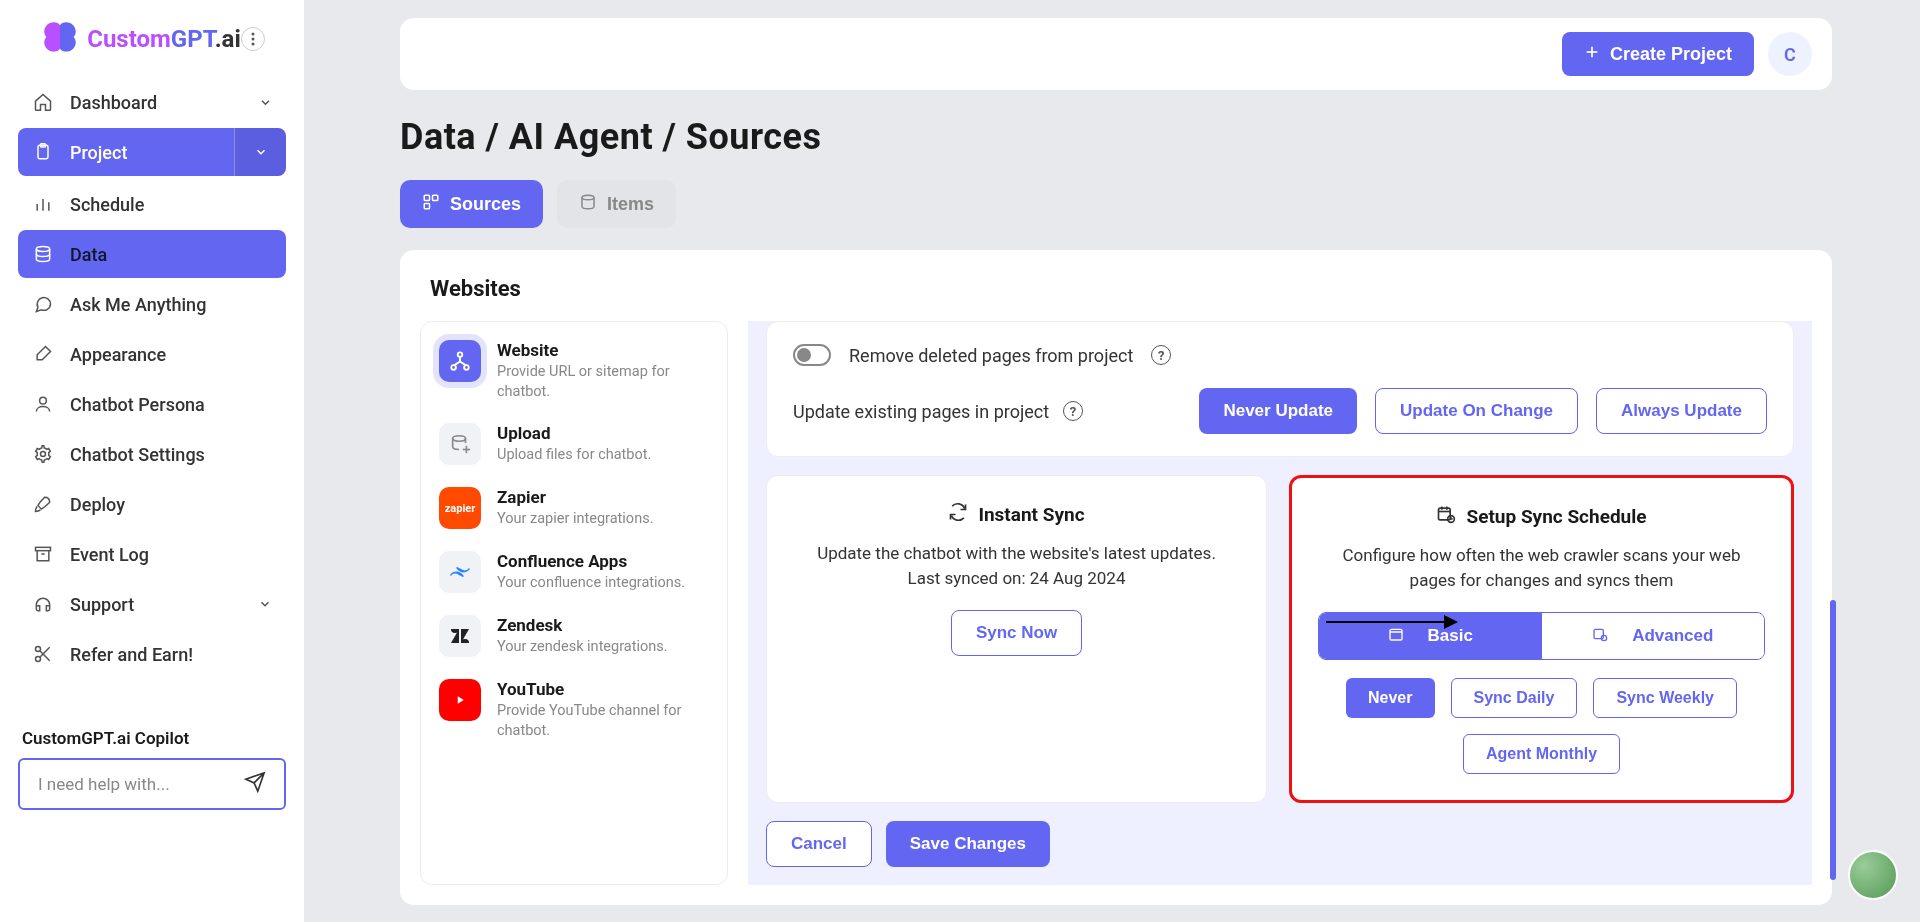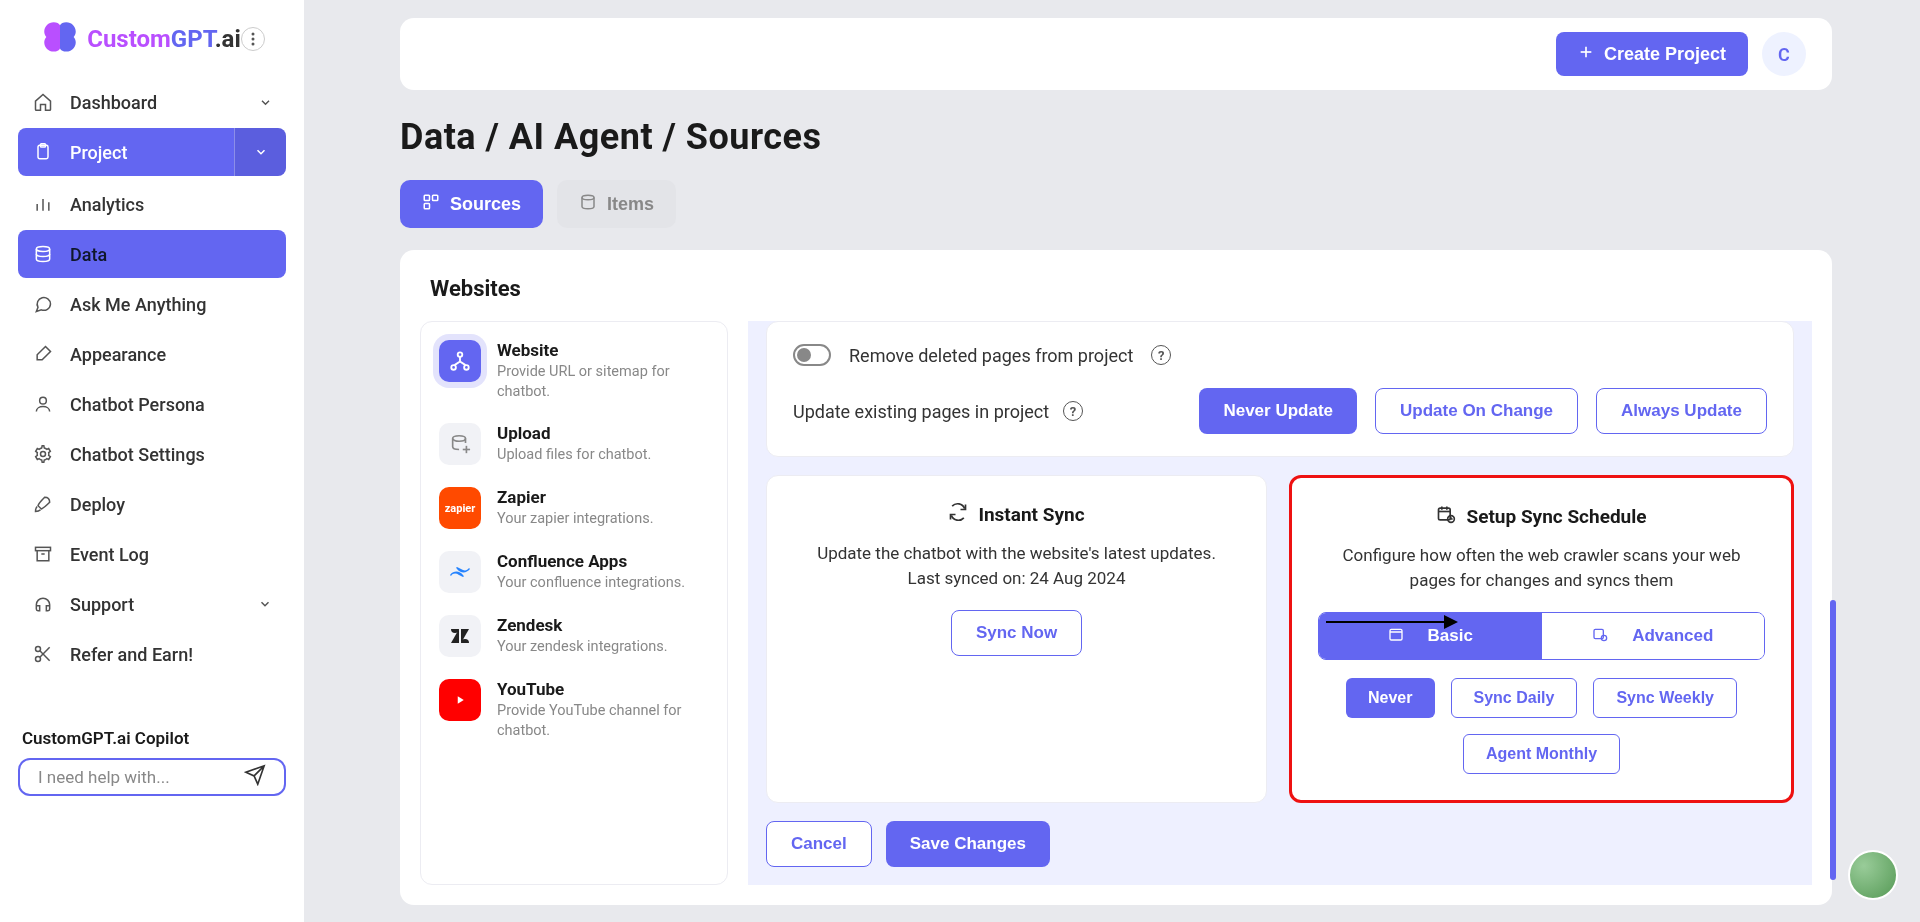--- a/index.html
+++ b/index.html
@@ -20,25 +20,25 @@
 .nav-item .icon { width: 22px; display: inline-flex; justify-content: center; color: #555; }
 .nav-item.level2 { padding-left: 14px; }
 .nav-item.project-row { background: #6366f1; color: #fff; border-radius: 8px; margin-bottom: 2px; padding-right: 0; overflow: hidden; }
 .nav-item.project-row .icon { color: #fff; }
 .nav-item.project-row .chev-box { width: 52px; height: 100%; display: flex; align-items: center; justify-content: center; background: rgba(0,0,0,.08); border-left: 1px solid rgba(255,255,255,.3); margin-left: auto; }
 .nav-item.data-row { background: #6366f1; color: #0f172a; }
 .nav-item.data-row .icon { color: #fff; }
 .nav-item .chev-right { margin-left: auto; color: #555; }
 .nav-item.dash-row .chev-right { transform: rotate(90deg);}
 .copilot-label { margin-top: 50px; font-size: 17px; font-weight: 600; color: #1a1a1a; padding-left: 4px; margin-bottom: 10px; }
-.copilot-input { display: flex; align-items: center; justify-content: space-between; border: 2px solid #6366f1; border-radius: 12px; height: 38px; padding: 0 18px; color: #888; font-size: 17px; }
+.copilot-input { display: flex; align-items: center; justify-content: space-between; border: 2px solid #6366f1; border-radius: 6px; height: 52px; padding: 0 18px; color: #888; font-size: 17px; }
 
 
 .main { position: absolute; left: 312px; top: 0; right: 0; height: 922px; padding: 18px 88px 18px 88px; overflow: hidden; }
-.topbar { background: #fff; border-radius: 14px; height: 72px; display: flex; align-items: center; justify-content: flex-end; padding: 0 26px; gap: 14px; }
+.topbar { background: #fff; border-radius: 14px; height: 72px; display: flex; align-items: center; justify-content: flex-end; padding: 0 20px; gap: 14px; }
 .create-btn { background: #6366f1; color: #fff; border: none; border-radius: 8px; height: 44px; padding: 0 22px; font-size: 18px; font-weight: 600; display: flex; align-items: center; gap: 10px; cursor: pointer; }
 .avatar-c { width: 44px; height: 44px; border-radius: 50%; background: #eef2ff; color: #6366f1; font-weight: 600; display: flex; align-items: center; justify-content: center; font-size: 18px; }
 
 .page-title { font-size: 36px; font-weight: 700; color: #1a1a1a; margin: 26px 0 22px; letter-spacing: .5px; }
 
 .tabs { display: flex; gap: 14px; margin-bottom: 22px; }
 .tab { display: flex; align-items: center; gap: 10px; height: 48px; padding: 0 22px; border-radius: 10px; font-size: 18px; font-weight: 600; border: none; cursor: pointer; }
 .tab.active { background: #6366f1; color: #fff; }
 .tab.inactive { background: #e3e4e8; color: #888; }
 
@@ -146,21 +146,21 @@
     </div>
 
     <div class="nav-item level2">
       <span class="icon">
           <svg width="20" height="20" viewBox="0 0 24 24" fill="none" stroke="currentColor" stroke-width="1.8">
             <line x1="5" y1="20" x2="5" y2="12"></line>
             <line x1="12" y1="20" x2="12" y2="6"></line>
             <line x1="19" y1="20" x2="19" y2="10"></line>
           </svg>
         </span>
-      <span>Analytics</span>
+      <span>Schedule</span>
     </div>
 
     <div class="nav-item level2 data-row">
       <span class="icon">
           <svg width="20" height="20" viewBox="0 0 24 24" fill="none" stroke="currentColor" stroke-width="1.8">
             <ellipse cx="12" cy="6" rx="8" ry="3"></ellipse>
             <path d="M4 6v12c0 1.7 3.6 3 8 3s8-1.3 8-3V6"></path>
             <path d="M4 12c0 1.7 3.6 3 8 3s8-1.3 8-3"></path>
           </svg>
         </span>

